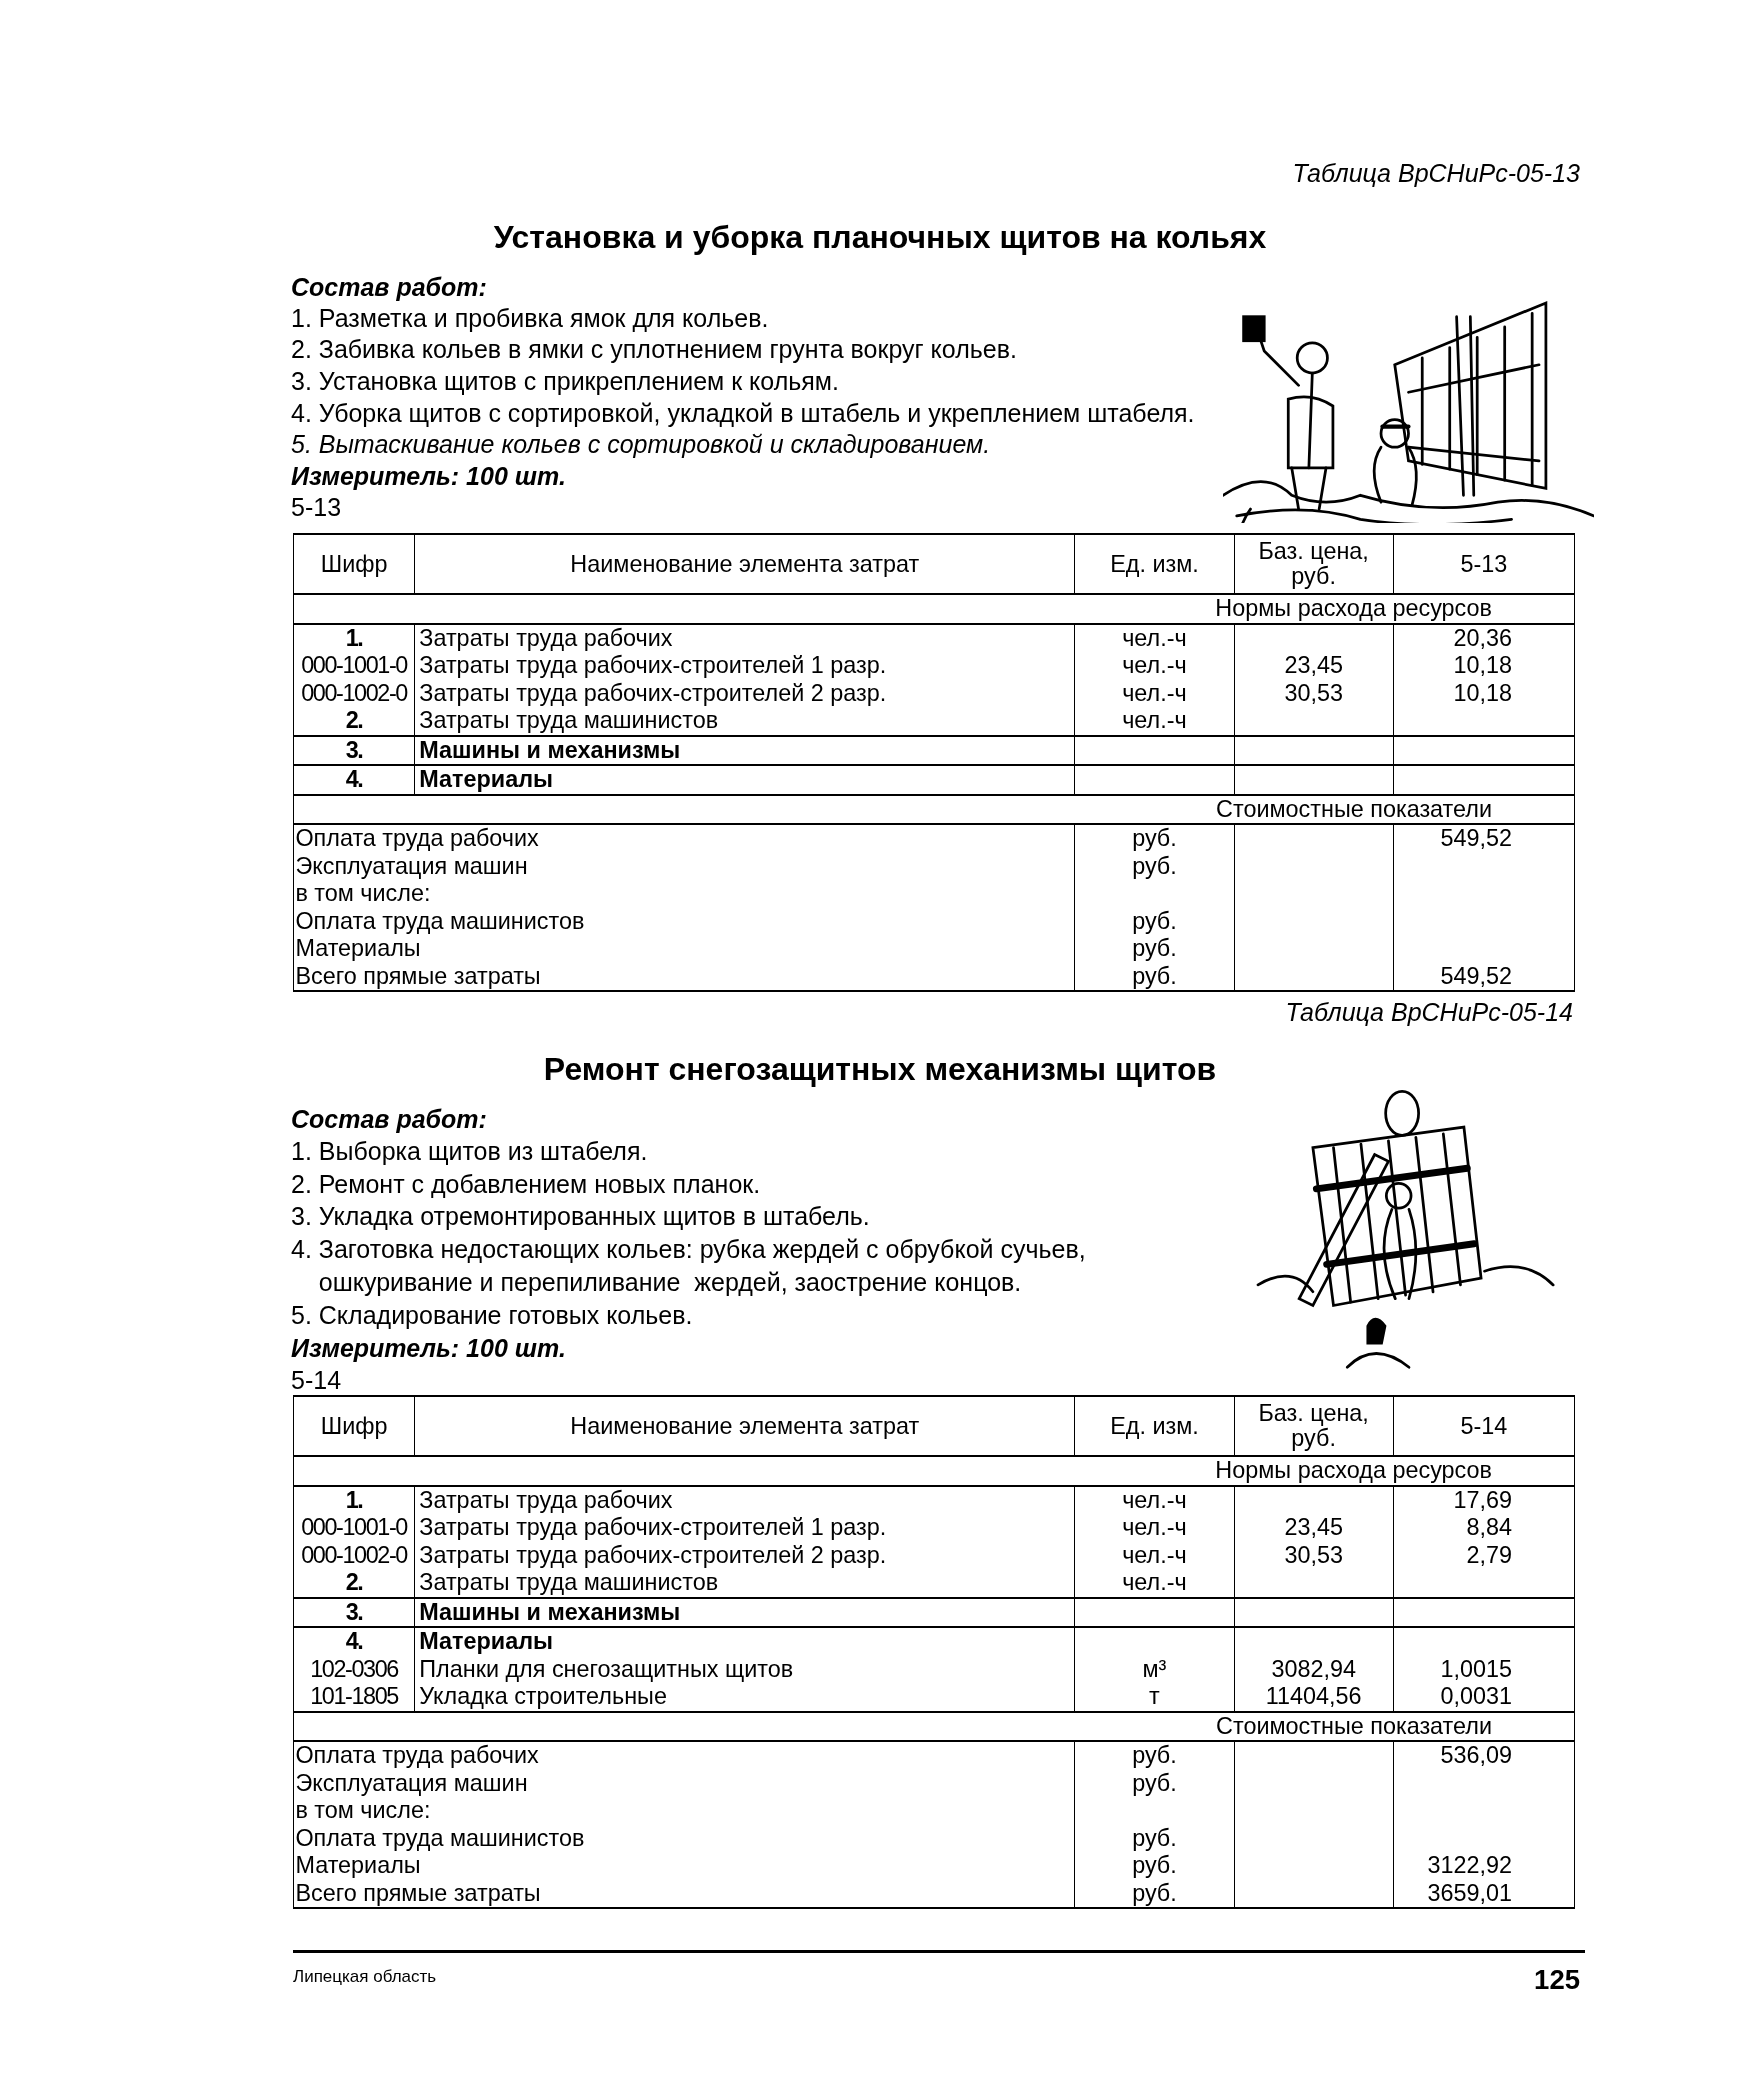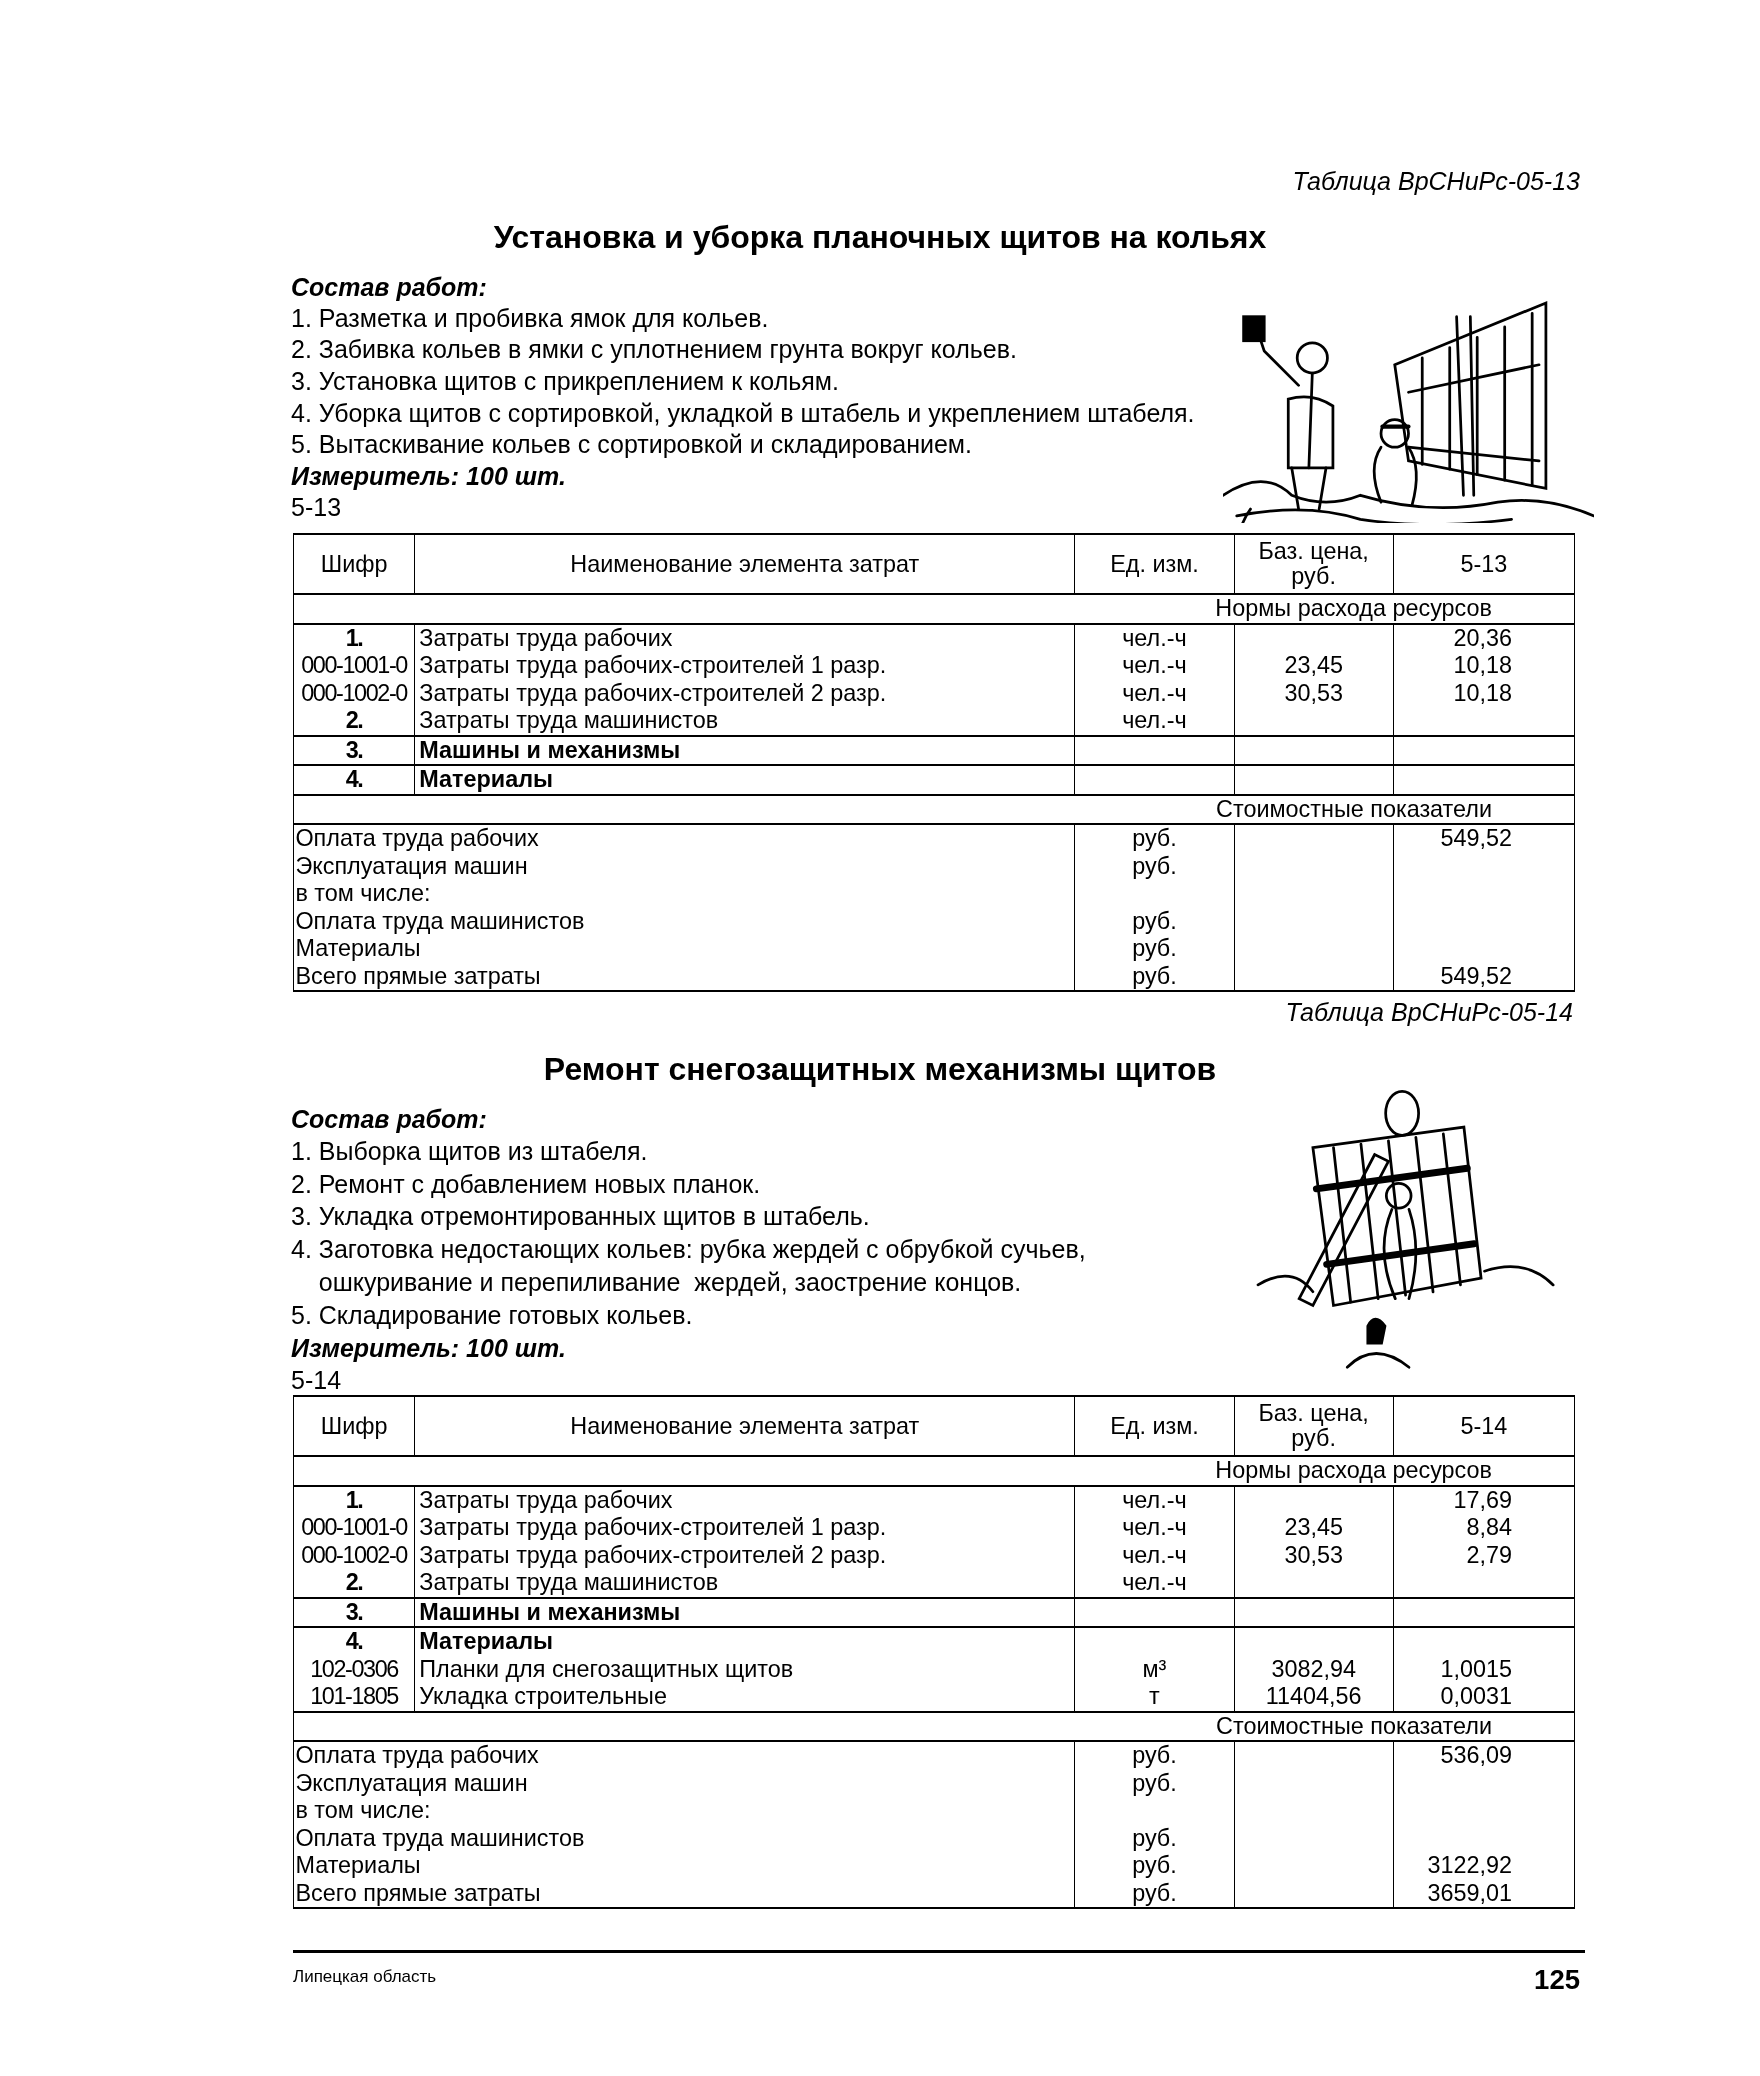--- a/index.html
+++ b/index.html
@@ -28,28 +28,28 @@
   .num-right { text-align: right; padding-right: 62px !important; }
   .cost .c1, .cost .c2 { border-right: none; }
   .footer-rule { left: 293px; width: 1292px; height: 2.7px; background: #000; top: 1950px; }
   .footer-left { left: 293px; top: 1967px; font-size: 17px; }
   .footer-right { right: 180px; top: 1964px; font-size: 27.5px; font-weight: bold; }
   .illus svg { display: block; }
 </style>
 </head>
 <body>
 
-<div class="abs table-ref" style="top:159px;margin-top:8px;">Таблица ВрСНиРс-05-13</div>
+<div class="abs table-ref" style="top:159px;">Таблица ВрСНиРс-05-13</div>
 <div class="abs title" style="top:219px;">Установка и уборка планочных щитов на кольях</div>
 <div class="abs section-label" style="top:273px;">Состав работ:</div>
 <div class="abs work-item" style="top:304px;">1. Разметка и пробивка ямок для кольев.</div>
 <div class="abs work-item" style="top:335px;">2. Забивка кольев в ямки с уплотнением грунта вокруг кольев.</div>
 <div class="abs work-item" style="top:367px;">3. Установка щитов с прикреплением к кольям.</div>
 <div class="abs work-item" style="top:399px;">4. Уборка щитов с сортировкой, укладкой в штабель и укреплением штабеля.</div>
-<div class="abs work-item" style="top:430px;">5. Вытаскивание кольев с сортировкой и складированием.</div>
+<div class="abs work-item" style="top:430px;font-style:italic;">5. Вытаскивание кольев с сортировкой и складированием.</div>
 <div class="abs section-label" style="top:462px;">Измеритель: 100 шт.</div>
 <div class="abs code-label" style="top:493px;">5-13</div>
 
 <div class="abs illus" style="left:1223px; top:289px;">
   <svg width="371" height="234" viewBox="0 0 540 340">
     <g fill="none" stroke="#000" stroke-width="4" stroke-linecap="round">
       <path d="M30 430 Q10 360 40 320"></path>
       <path d="M340 40 L350 300"></path>
         <path d="M360 40 L365 300"></path>
       <path d="M250 110 L470 20 L470 290 L270 250 Z"></path>

